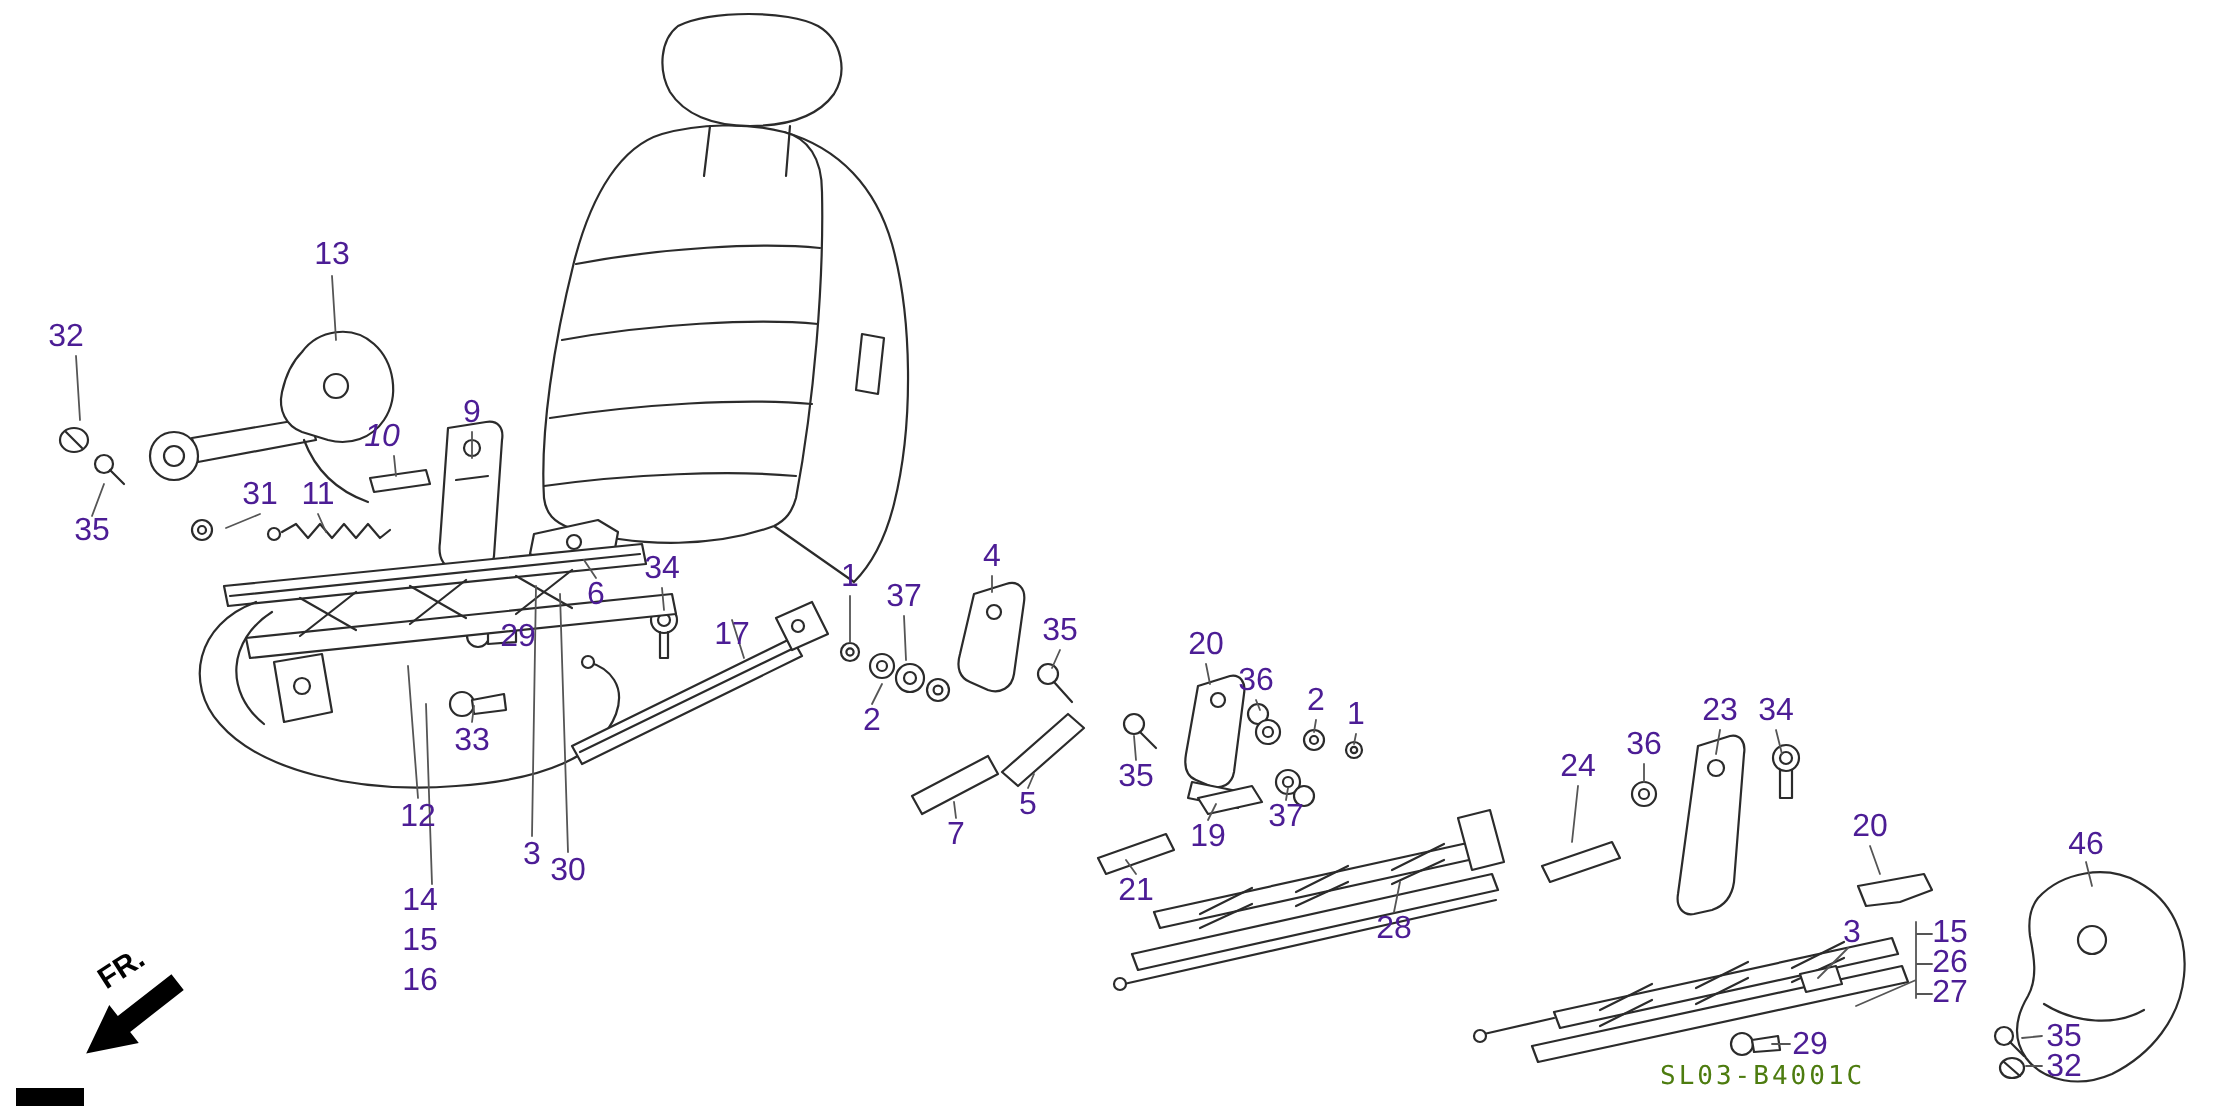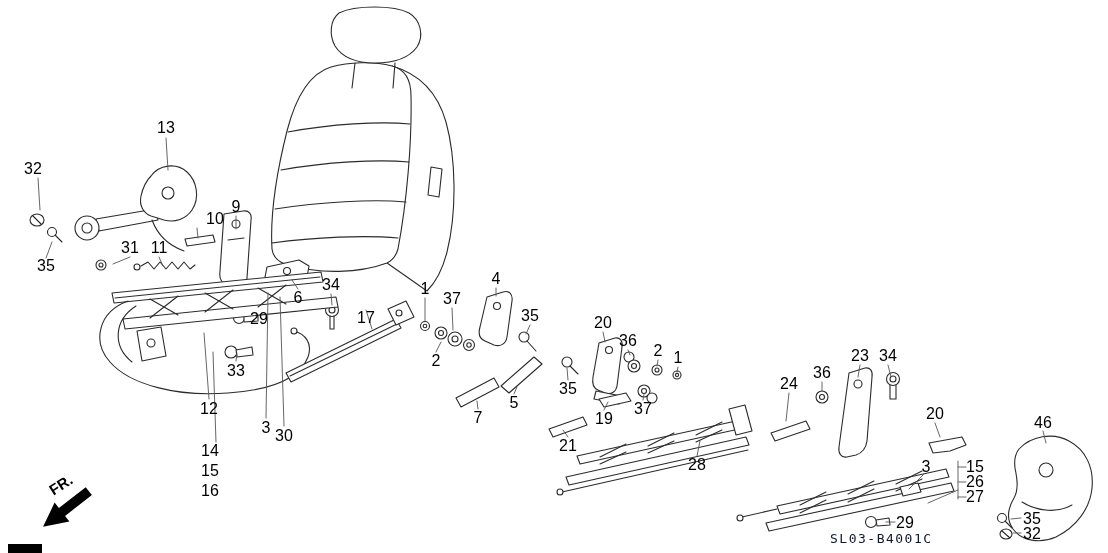--- a/index.html
+++ b/index.html
@@ -3,26 +3,26 @@
 <meta charset="utf-8">
 <style>
   html,body{margin:0;padding:0;background:#fff;}
   .stage{
     position:relative;width:1108px;height:553px;background:#ffffff;
     overflow:hidden;font-family:"Liberation Sans",sans-serif;
   }
   .art{position:absolute;left:0;top:0;}
   .lbl{
     position:absolute;transform:translate(-50%,-50%);
-    font:16px "Liberation Sans",sans-serif;color:#000000;
+    font:16px "Liberation Sans",sans-serif;color:#4c1d95;
     white-space:nowrap;line-height:1;
   }
   .code{
     position:absolute;left:830px;top:531px;
-    font:13px "DejaVu Sans Mono",monospace;letter-spacing:1.5px;color:#0f172a;
+    font:13px "DejaVu Sans Mono",monospace;letter-spacing:1.5px;color:#4d7c0f;
   }
   .fr{
     position:absolute;left:46px;top:484px;
     transform:rotate(-33deg);transform-origin:left top;
     font:bold 15px "Liberation Sans",sans-serif;color:#000;
   }
 </style>
 </head>
 <body>
 
@@ -247,21 +247,21 @@
       </g>
     </g>
   </svg>
 
   <div style="position:absolute;inset:0;">
       <span class="lbl" style="left: 33px; top: 169px;">32</span>
       <span class="lbl" style="left: 46px; top: 266px;">35</span>
       <span class="lbl" style="left: 166px; top: 128px;">13</span>
       <span class="lbl" style="left: 130px; top: 248px;">31</span>
       <span class="lbl" style="left: 159px; top: 248px;">11</span>
-      <span class="lbl" style="left: 215px; top: 219px;">10</span>
+      <span class="lbl" style="left: 191px; top: 219px; font-style: italic;">10</span>
       <span class="lbl" style="left: 236px; top: 207px;">9</span>
       <span class="lbl" style="left: 298px; top: 298px;">6</span>
       <span class="lbl" style="left: 331px; top: 285px;">34</span>
       <span class="lbl" style="left: 259px; top: 319px;">29</span>
       <span class="lbl" style="left: 366px; top: 318px;">17</span>
       <span class="lbl" style="left: 236px; top: 371px;">33</span>
       <span class="lbl" style="left: 209px; top: 409px;">12</span>
       <span class="lbl" style="left: 266px; top: 428px;">3</span>
       <span class="lbl" style="left: 284px; top: 436px;">30</span>
       <span class="lbl" style="left: 210px; top: 451px;">14</span>

